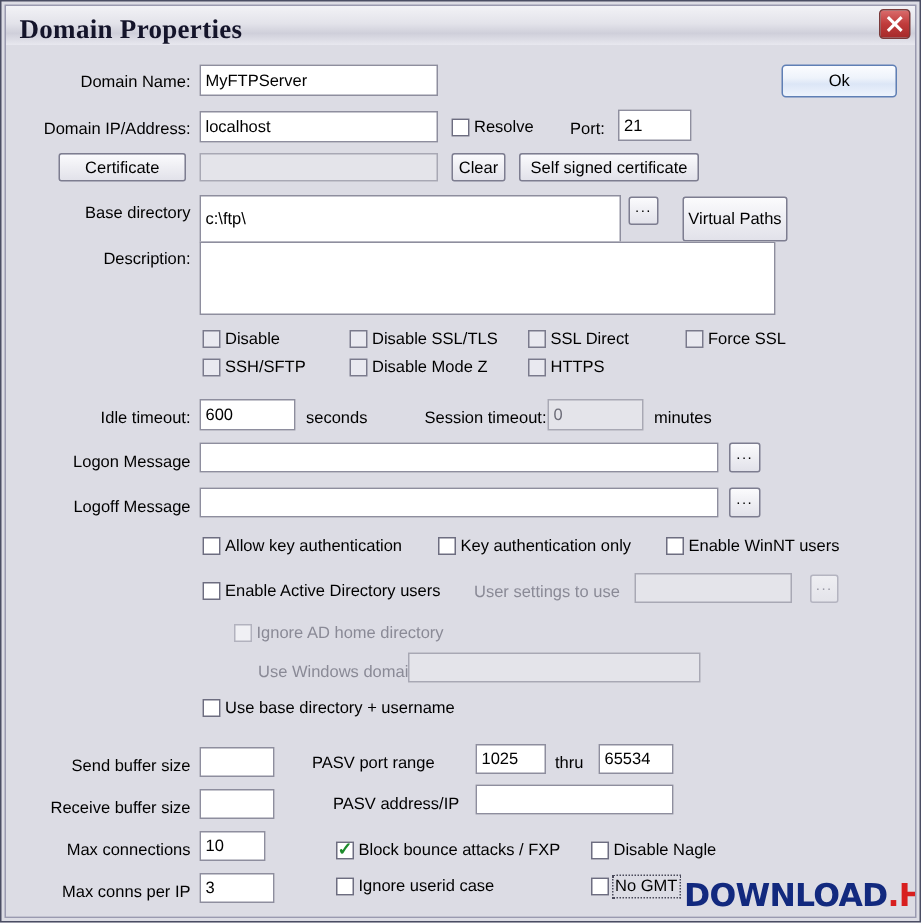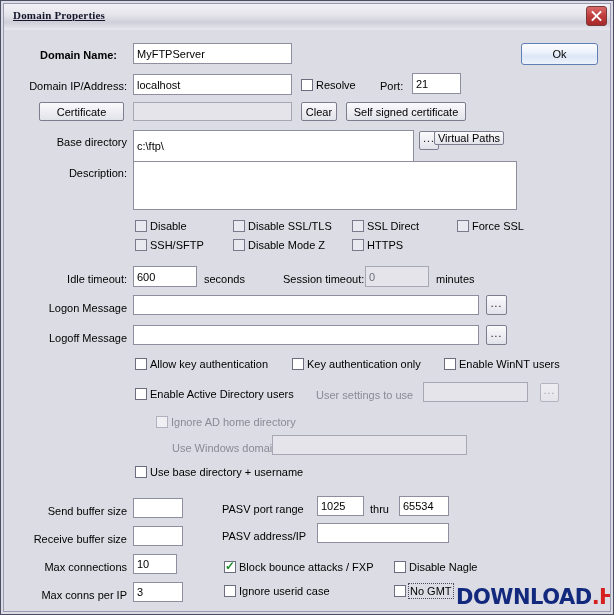--- a/index.html
+++ b/index.html
@@ -44,25 +44,24 @@
     width: 606px;
     height: 26px;
     background: linear-gradient(to bottom,#f2f2f6 0%, #e3e3ea 45%, #cfcfda 70%, #e8e8ef 100%);
     border-bottom: 1px solid #b0b0c0;
   }
   #title-text {
     position: absolute;
     left: 9px; top: 5px;
     font-family: "Liberation Serif", serif;
     font-weight: bold;
-    font-size: 11px;
+    font-size: 18px;
     color: #14142a;
     letter-spacing: .2px;
     white-space: nowrap;
-    text-decoration: underline;
   }
   #close-btn {
     position: absolute;
     right: 3px; top: 2px;
     width: 21px; height: 20px;
     box-sizing: border-box;
     border: 1px solid #7a3a3a;
     border-radius: 3px;
     background: linear-gradient(to bottom,#d96b6b 0%,#c03b3b 50%,#a62a2a 100%);
     cursor: pointer;
@@ -221,21 +220,21 @@
     <div id="titlebar">
       <div id="title-text">Domain Properties</div>
       <div id="close-btn">
         <div class="x1"></div>
         <div class="x2"></div>
       </div>
     </div>
 
     <div id="client">
 
-      <div class="lbl r" style="left:0; top:19px; width:113px;font-weight:bold;">Domain Name:</div>
+      <div class="lbl r" style="left:10px; top:19px; width:113px;">Domain Name:</div>
       <input class="tb" style="left: 129px; top: 13px; width: 159px; height: 21px;" value="MyFTPServer">
 
       <div class="lbl r" style="left:6px; top:50px; width:117px;">Domain IP/Address:</div>
       <input class="tb" style="left: 129px; top: 44px; width: 159px; height: 21px;" value="localhost">
 
       <div class="cb" style="left:297px; top:49px;">
         <div class="box"></div>
         <div class="txt">Resolve</div>
       </div>
 
@@ -243,21 +242,21 @@
       <input class="tb" style="left: 408px; top: 43px; width: 49px; height: 21px;" value="21">
 
       <div class="btn flat" style="left:35px; top:72px; width:85px; height:19px;">Certificate</div>
       <input class="tb dis" style="left: 129px; top: 72px; width: 159px; height: 19px;" disabled="">
       <div class="btn flat" style="left:297px; top:72px; width:36px; height:19px;">Clear</div>
       <div class="btn flat" style="left:342px; top:72px; width:120px; height:19px;">Self signed certificate</div>
 
       <div class="lbl r" style="left:14px; top:106px; width:109px;">Base directory</div>
       <input class="tb" style="left: 129px; top: 100px; width: 281px; height: 32px;" value="c:\ftp\">
       <div class="btn flat dots" style="left:415px; top:101px; width:20px; height:19px;">...</div>
-      <div class="btn flat" style="left:430px; top:101px; width:70px; height:14px;">Virtual Paths</div>
+      <div class="btn flat" style="left:451px; top:101px; width:70px; height:30px;">Virtual Paths</div>
 
       <div class="lbl r" style="left:14px; top:137px; width:109px;">Description:</div>
       <textarea class="tb multiline" style="left: 129px; top: 131px; width: 384px; height: 49px; resize: none;"></textarea>
 
       <div class="cb" style="left:131px; top:190px;">
         <div class="box shaded"></div>
         <div class="txt">Disable</div>
       </div>
       <div class="cb" style="left:229px; top:190px;">
         <div class="box shaded"></div>
@@ -340,21 +339,21 @@
 
       <div class="lbl r" style="left:10px; top:503px; width:113px;">Receive buffer size</div>
       <input class="tb" style="left: 129px; top: 496px; width: 50px; height: 20px;">
 
       <div class="lbl r" style="left:10px; top:531px; width:113px;">Max connections</div>
       <input class="tb" style="left: 129px; top: 524px; width: 44px; height: 20px;" value="10">
 
       <div class="lbl r" style="left:10px; top:559px; width:113px;">Max conns per IP</div>
       <input class="tb" style="left: 129px; top: 552px; width: 50px; height: 20px;" value="3">
 
-      <div class="lbl" style="left:218px; top:473px;">PASV port range</div>
+      <div class="lbl" style="left:204px; top:473px;">PASV port range</div>
       <input class="tb" style="left: 313px; top: 466px; width: 47px; height: 20px;" value="1025">
       <div class="lbl" style="left:366px; top:473px;">thru</div>
       <input class="tb" style="left: 395px; top: 466px; width: 50px; height: 20px;" value="65534">
 
       <div class="lbl" style="left:218px; top:500px;">PASV address/IP</div>
       <input class="tb" style="left: 313px; top: 493px; width: 132px; height: 20px;">
 
       <div class="cb" style="left:220px; top:531px;">
         <div class="box"></div>
         <div class="tick">✓</div>

